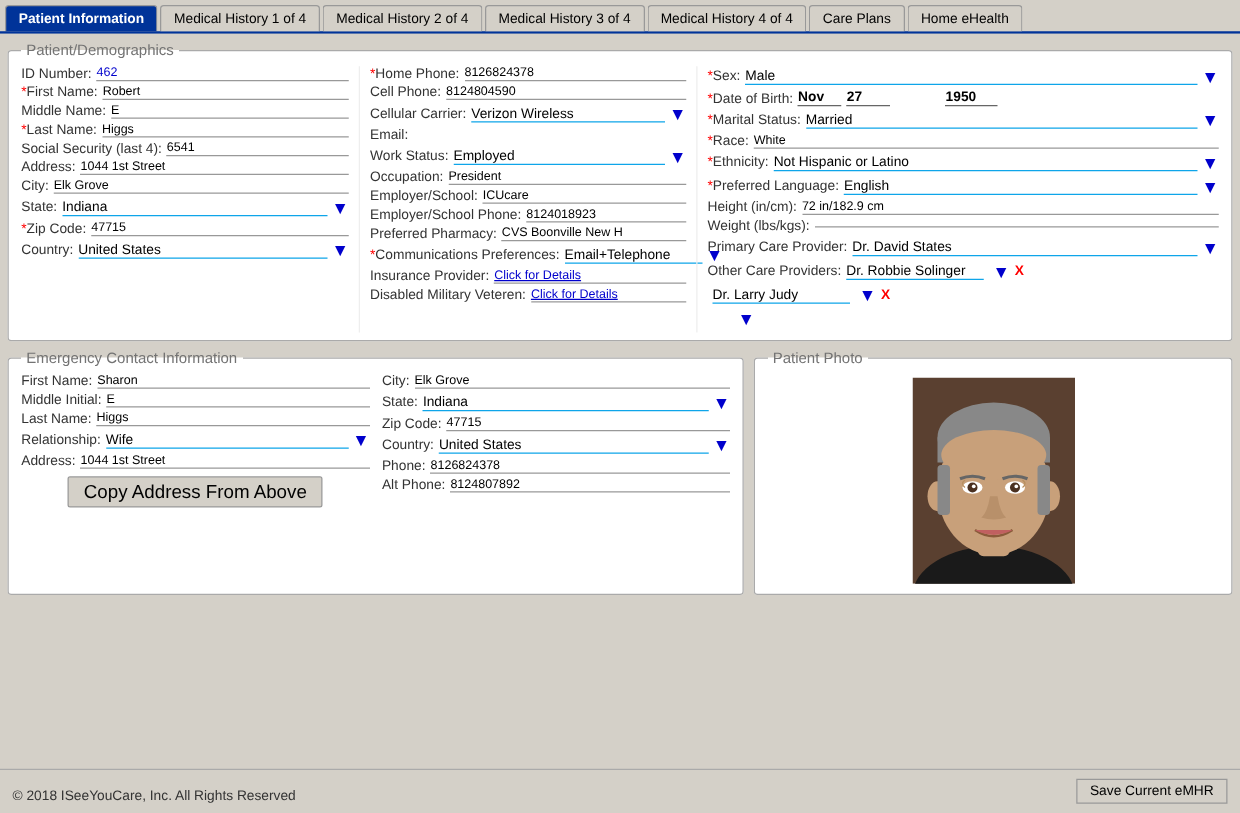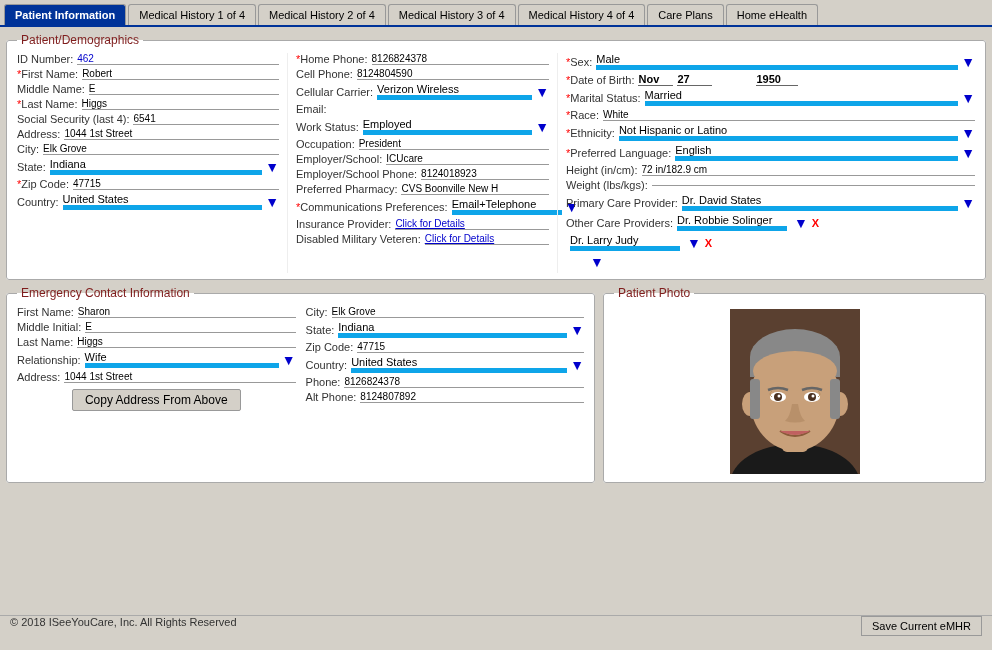--- a/index.html
+++ b/index.html
@@ -30,21 +30,21 @@
     fieldset {
       border: 1px solid #aaa;
       background: white;
       border-radius: 3px;
       padding: 6px 10px;
       margin-bottom: 6px;
     }
     legend {
       font-size: 12px;
       font-weight: normal;
-      color: #7f1d1d;
+      color: #737373;
       padding: 0 4px;
     }
     .field-row { display: flex; align-items: center; margin-bottom: 3px; }
     .field-label {
       text-align: right;
       color: #333;
       font-size: 11px;
       white-space: nowrap;
       margin-right: 4px;
     }
@@ -54,52 +54,52 @@
       border-bottom: 1px solid #999;
       min-width: 120px;
       flex: 1;
     }
     .field-value.black { color: #000; }
     .field-value.link { color: #0000cc; text-decoration: underline; cursor: pointer; }
     .dropdown-arrow { color: #0000cc; font-size: 14px; margin-left: 3px; cursor: pointer; }
 
     
     .underline-val {
-      border-bottom: 5px solid #0ea5e9;
+      border-bottom: 1px solid #0ea5e9;
       display: inline-block;
       min-width: 110px;
       font-size: 11px;
     }
 
     
     .bottom-section { display: flex; gap: 8px; }
     .emergency-section { flex: 1.1; }
     .photo-section { flex: 0.7; }
 
     .em-inner { display: flex; gap: 10px; }
     .em-col-left { flex: 1; }
     .em-col-right { flex: 1; }
 
     .copy-btn-row { text-align: center; margin-top: 6px; }
     .copy-btn {
       background: #d4d0c8;
       border: 1px solid #999;
       padding: 3px 12px;
-      font-size: 12px;
+      font-size: 15px;
       cursor: pointer;
       border-radius: 2px;
     }
 
     
     .footer {
       height: 28px;
       background: #d4d0c8;
       border-top: 1px solid #aaa;
       display: flex;
-      align-items: flex-start;
+      align-items: flex-end;
       justify-content: space-between;
       padding: 0 10px;
       font-size: 11px;
       color: #333;
     }
     .save-btn {
       background: #d4d0c8;
       border: 1px solid #999;
       padding: 3px 10px;
       font-size: 11px;

